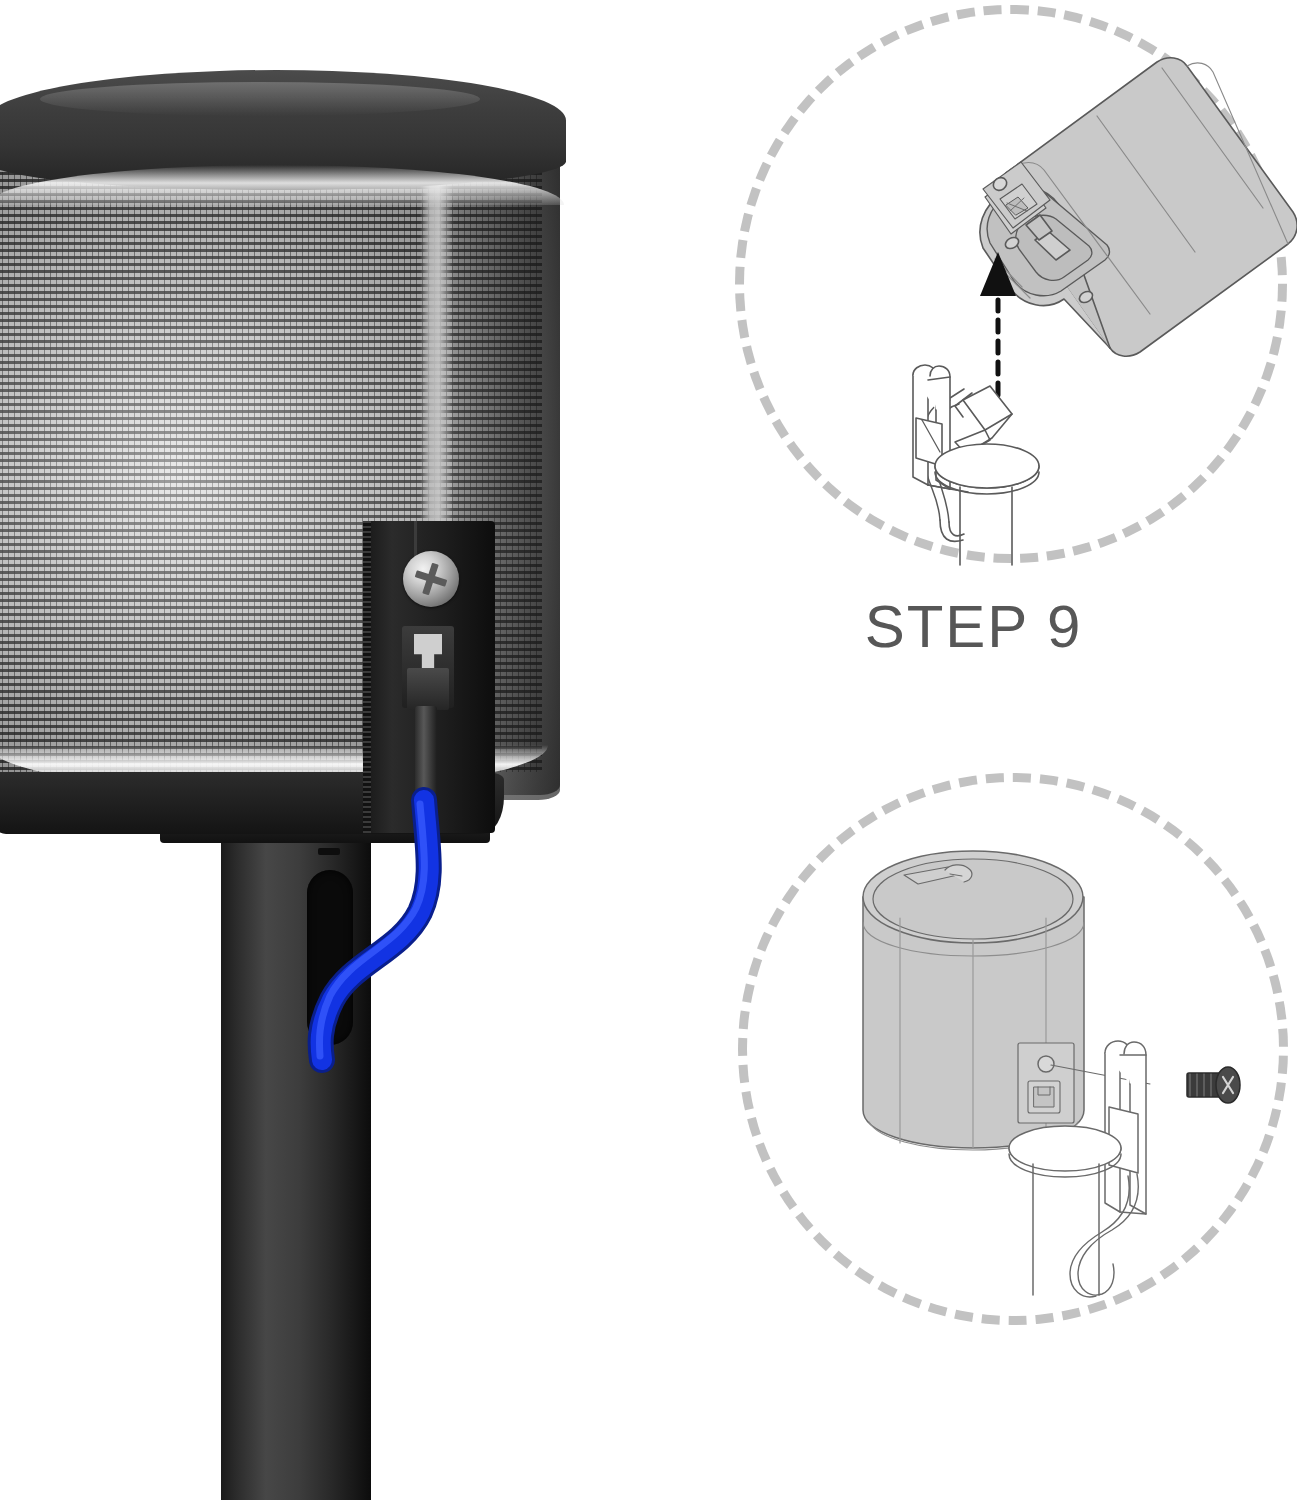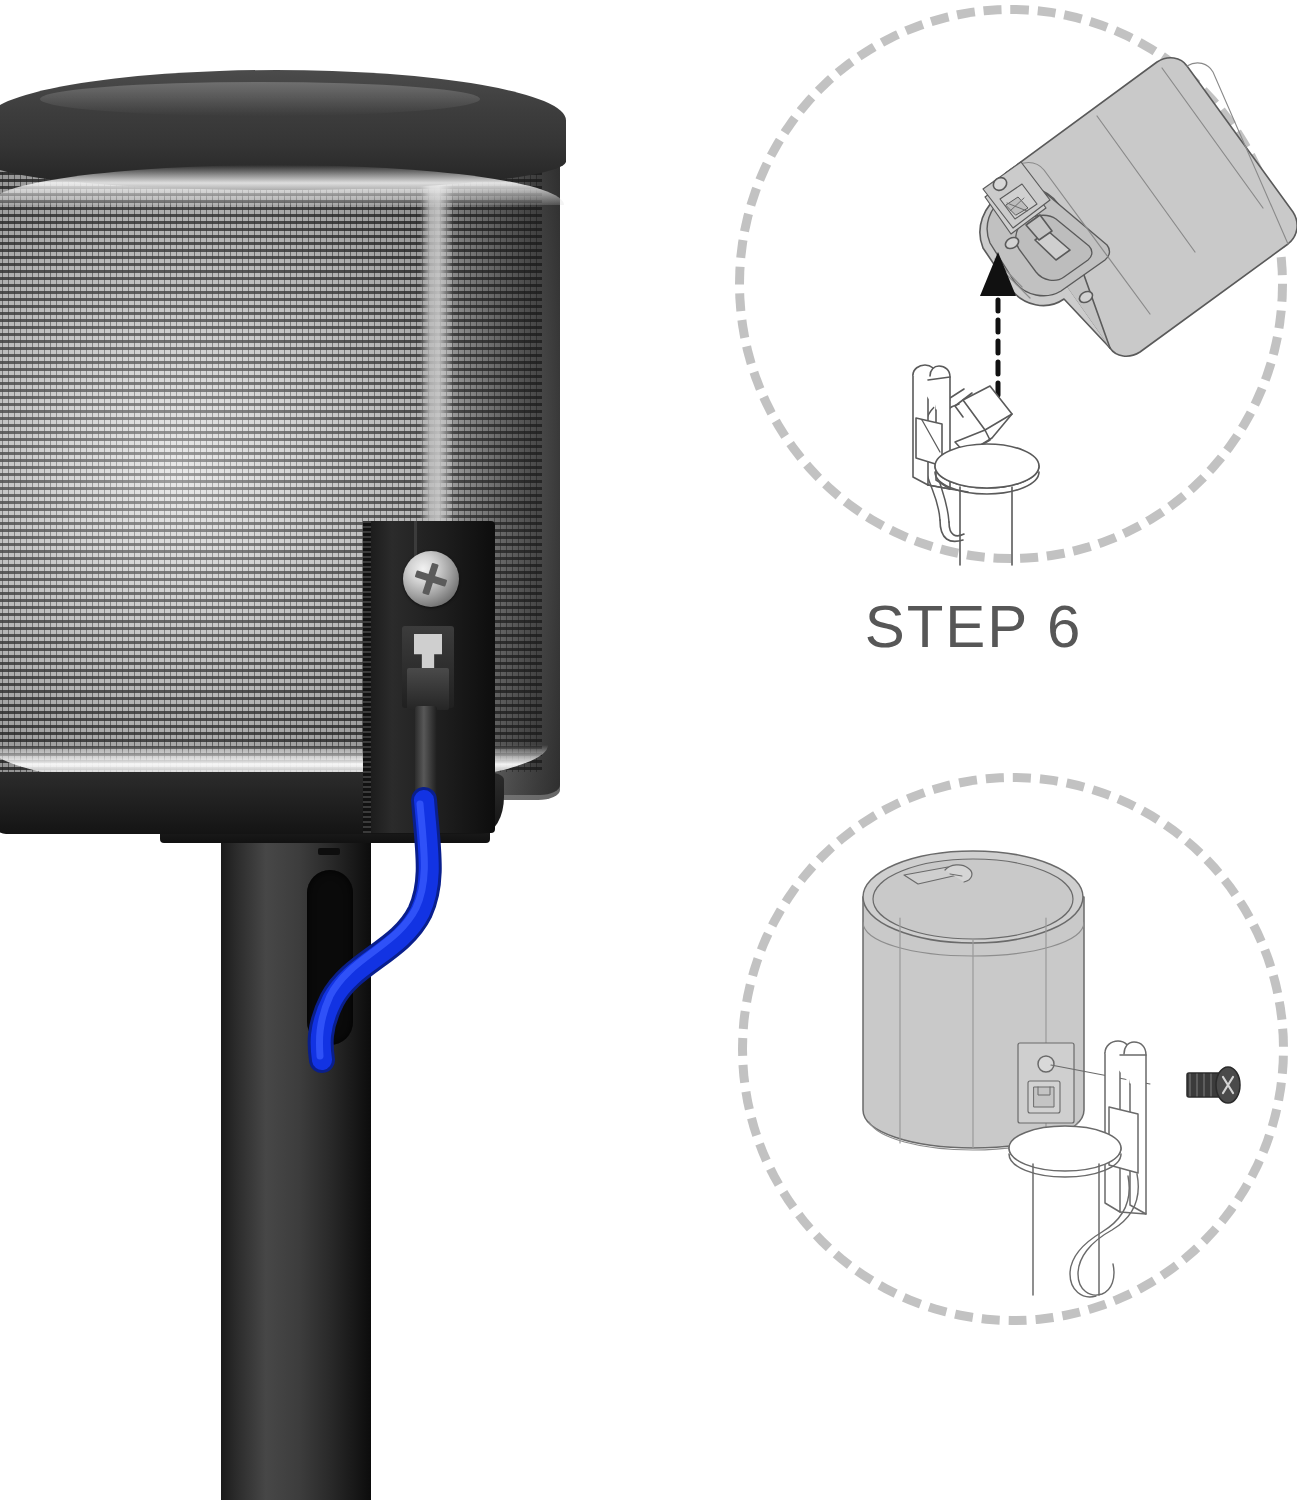--- a/index.html
+++ b/index.html
@@ -400,21 +400,21 @@
 
         <g>
           <path d="M 310 487 L 310 565" stroke="#5a5a5a"></path>
           <path d="M 362 487 L 362 565" stroke="#5a5a5a"></path>
           <path d="M 290 520 C 290 540 300 544 313 540" fill="none" stroke="#5a5a5a"></path>
           <path d="M 299 522 C 299 536 306 538 314 534" fill="none" stroke="#5a5a5a"></path>
         </g>
       </g>
     </svg>
 
-    <div id="step1-label" class="step-label">STEP 6</div>
+    <div id="step1-label" class="step-label">STEP 9</div>
   </div>
 
   <div id="step2-panel" class="step-panel">
 
     <div id="step2-circle" class="dashed-circle"></div>
 
     <svg class="diagram-svg" width="647" height="620" viewBox="0 0 647 620">
       <g fill="none" stroke="#6a6a6a" stroke-width="1.5" stroke-linejoin="round" stroke-linecap="round">
 
         <g>

